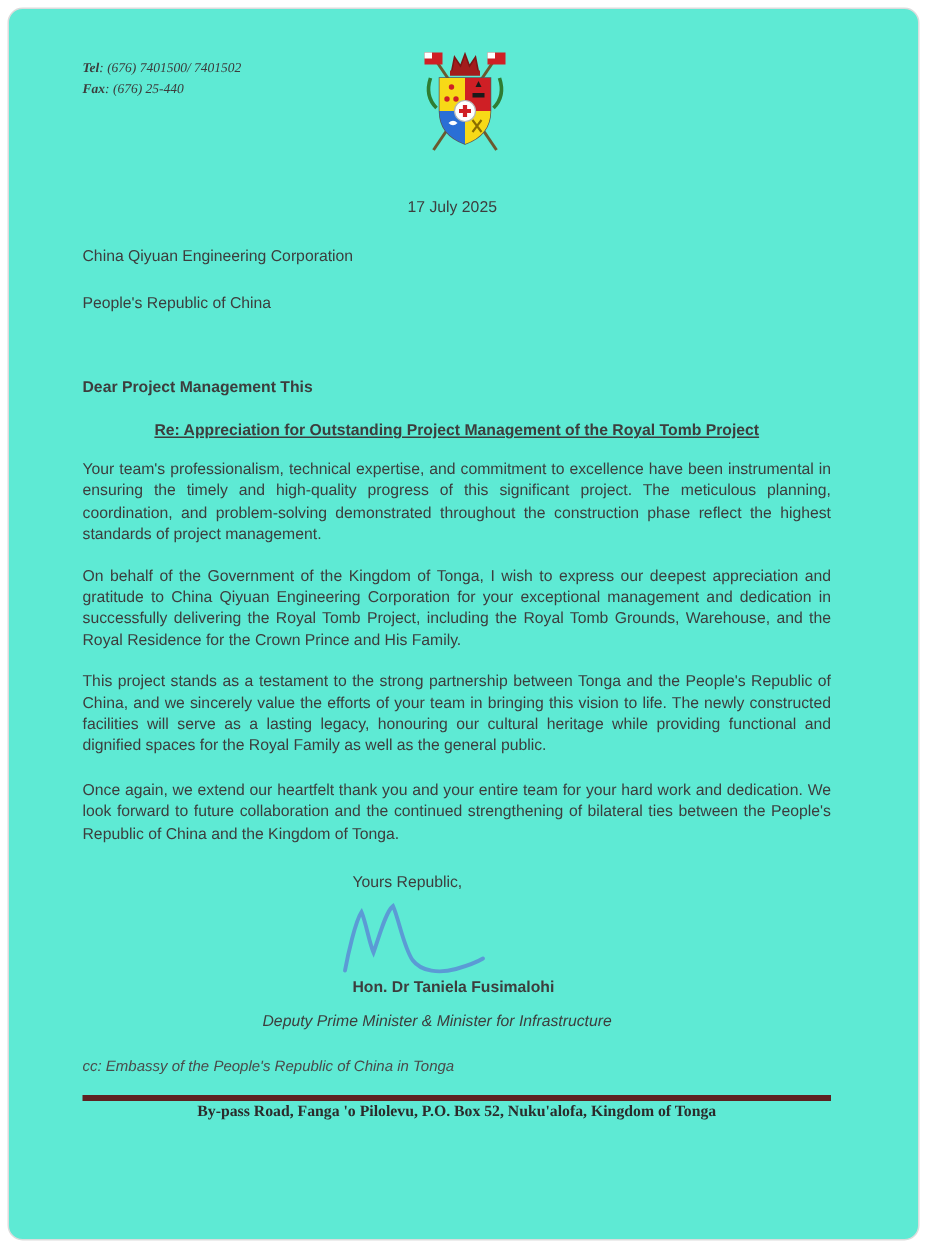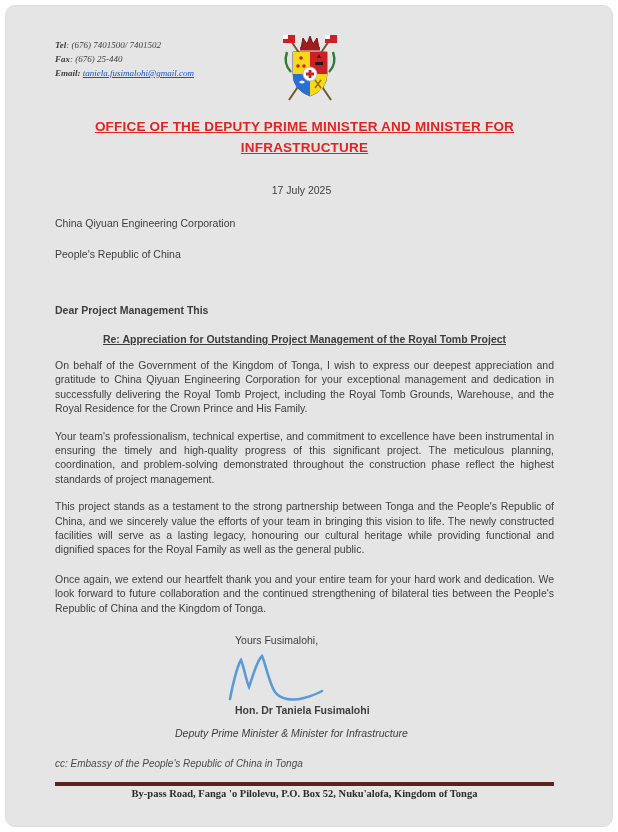--- a/index.html
+++ b/index.html
@@ -3,21 +3,21 @@
 <meta charset="utf-8">
 <style>
   html,body{margin:0;padding:0;}
   body{
     width:618px;height:832px;background:#ffffff;overflow:hidden;
     font-family:"Liberation Sans",sans-serif;color:#3d3d3d;
     -webkit-font-smoothing:antialiased;
   }
   .page{
     position:absolute;left:5px;top:5px;right:5px;bottom:5px;
-    border:1px solid #dcdcdc;border-radius:10px;background:#e5e5e5;
+    border:1px solid #dcdcdc;border-radius:10px;background:#5eead4;
     padding:24px 58px 0 49px;box-sizing:border-box;
   }
   
   .header{display:flex;align-items:flex-start;}
   .contact{
     width:212px;font-family:"Liberation Serif",serif;font-style:italic;
     font-size:9px;line-height:14px;color:#3c3c3c;padding-top:8px;
   }
   .contact .lbl{font-weight:bold;}
   .contact a{color:#1155cc;text-decoration:underline;cursor:pointer;}
@@ -60,21 +60,20 @@
 </style>
 </head>
 <body>
 
 <div class="page">
 
   <div class="header">
     <div class="contact">
       <div><span class="lbl">Tel</span><span>: (676) 7401500/ 7401502</span></div>
       <div><span class="lbl">Fax</span><span>: (676) 25-440</span></div>
-      <div><span class="lbl"><span>Email</span>: </span><a>taniela.fusimalohi@gmail.com</a></div>
     </div>
 
     <div class="crest">
       <svg width="74" height="76" viewBox="0 0 74 76">
 
         <line x1="16" y1="8" x2="58" y2="70" stroke="#6b5a2e" stroke-width="2"></line>
         <line x1="58" y1="8" x2="16" y2="70" stroke="#6b5a2e" stroke-width="2"></line>
 
         <rect x="10" y="5" width="12" height="8" fill="#cf1f25"></rect>
         <rect x="10" y="5" width="5" height="4" fill="#ffffff"></rect>
@@ -101,35 +100,34 @@
         <path d="M26,52 q3,-3 6,0 q-3,3 -6,0" fill="#ffffff"></path>
         <path d="M42,50 l6,8 M48,50 l-6,8" stroke="#8a6d00" stroke-width="1.4"></path>
 
         <circle cx="37" cy="44" r="7" fill="#ffffff" stroke="#b5b5b5" stroke-width="0.8"></circle>
         <path d="M35.6,40 h2.8 v2.6 h2.6 v2.8 h-2.6 v2.6 h-2.8 v-2.6 h-2.6 v-2.8 h2.6 Z" fill="#cf1f25"></path>
       </svg>
     </div>
 
   </div>
 
-  <div class="title">OFFICE OF THE DEPUTY PRIME MINISTER AND MINISTER FOR INFRASTRUCTURE</div>
 
   <div class="date">17 July 2025</div>
   <div class="recipient">China Qiyuan Engineering Corporation</div>
   <div class="recipient2">People's Republic of China</div>
 
   <div class="salutation">Dear Project Management This</div>
   <div class="subject">Re: Appreciation for Outstanding Project Management of the Royal Tomb Project</div>
 
+  <p class="body-par">Your team's professionalism, technical expertise, and commitment to excellence have been instrumental in ensuring the timely and high-quality progress of this significant project. The meticulous planning, coordination, and problem-solving demonstrated throughout the construction phase reflect the highest standards of project management.</p>
   <p class="body-par">On behalf of the Government of the Kingdom of Tonga, I wish to express our deepest appreciation and gratitude to China Qiyuan Engineering Corporation for your exceptional management and dedication in successfully delivering the Royal Tomb Project, including the Royal Tomb Grounds, Warehouse, and the Royal Residence for the Crown Prince and His Family.</p>
-  <p class="body-par">Your team's professionalism, technical expertise, and commitment to excellence have been instrumental in ensuring the timely and high-quality progress of this significant project. The meticulous planning, coordination, and problem-solving demonstrated throughout the construction phase reflect the highest standards of project management.</p>
   <p class="body-par">This project stands as a testament to the strong partnership between Tonga and the People's Republic of China, and we sincerely value the efforts of your team in bringing this vision to life. The newly constructed facilities will serve as a lasting legacy, honouring our cultural heritage while providing functional and dignified spaces for the Royal Family as well as the general public.</p>
   <p class="body-par" style="margin-top:15px">Once again, we extend our heartfelt thank you and your entire team for your hard work and dedication. We look forward to future collaboration and the continued strengthening of bilateral ties between the People's Republic of China and the Kingdom of Tonga.</p>
 
-  <div class="closing">Yours Fusimalohi,</div>
+  <div class="closing">Yours Republic,</div>
   <div class="sig-wrap">
     <svg width="110" height="52" viewBox="0 0 110 52">
       <path d="M7,49 C9,38 14,16 18,10 C21,17 23,30 26,37 C30,26 34,10 39,6 C43,15 46,33 52,42 C58,50 70,51 81,48 C88,46 94,44 99,41" fill="none" stroke="#5b9bd5" stroke-width="2.6" stroke-linecap="round"></path>
     </svg>
   </div>
   <div class="sig-name">Hon. Dr Taniela Fusimalohi</div>
   <div class="sig-title">Deputy Prime Minister &amp; Minister for Infrastructure</div>
 
   <div class="cc">cc: Embassy of the People's Republic of China in Tonga</div>
 

